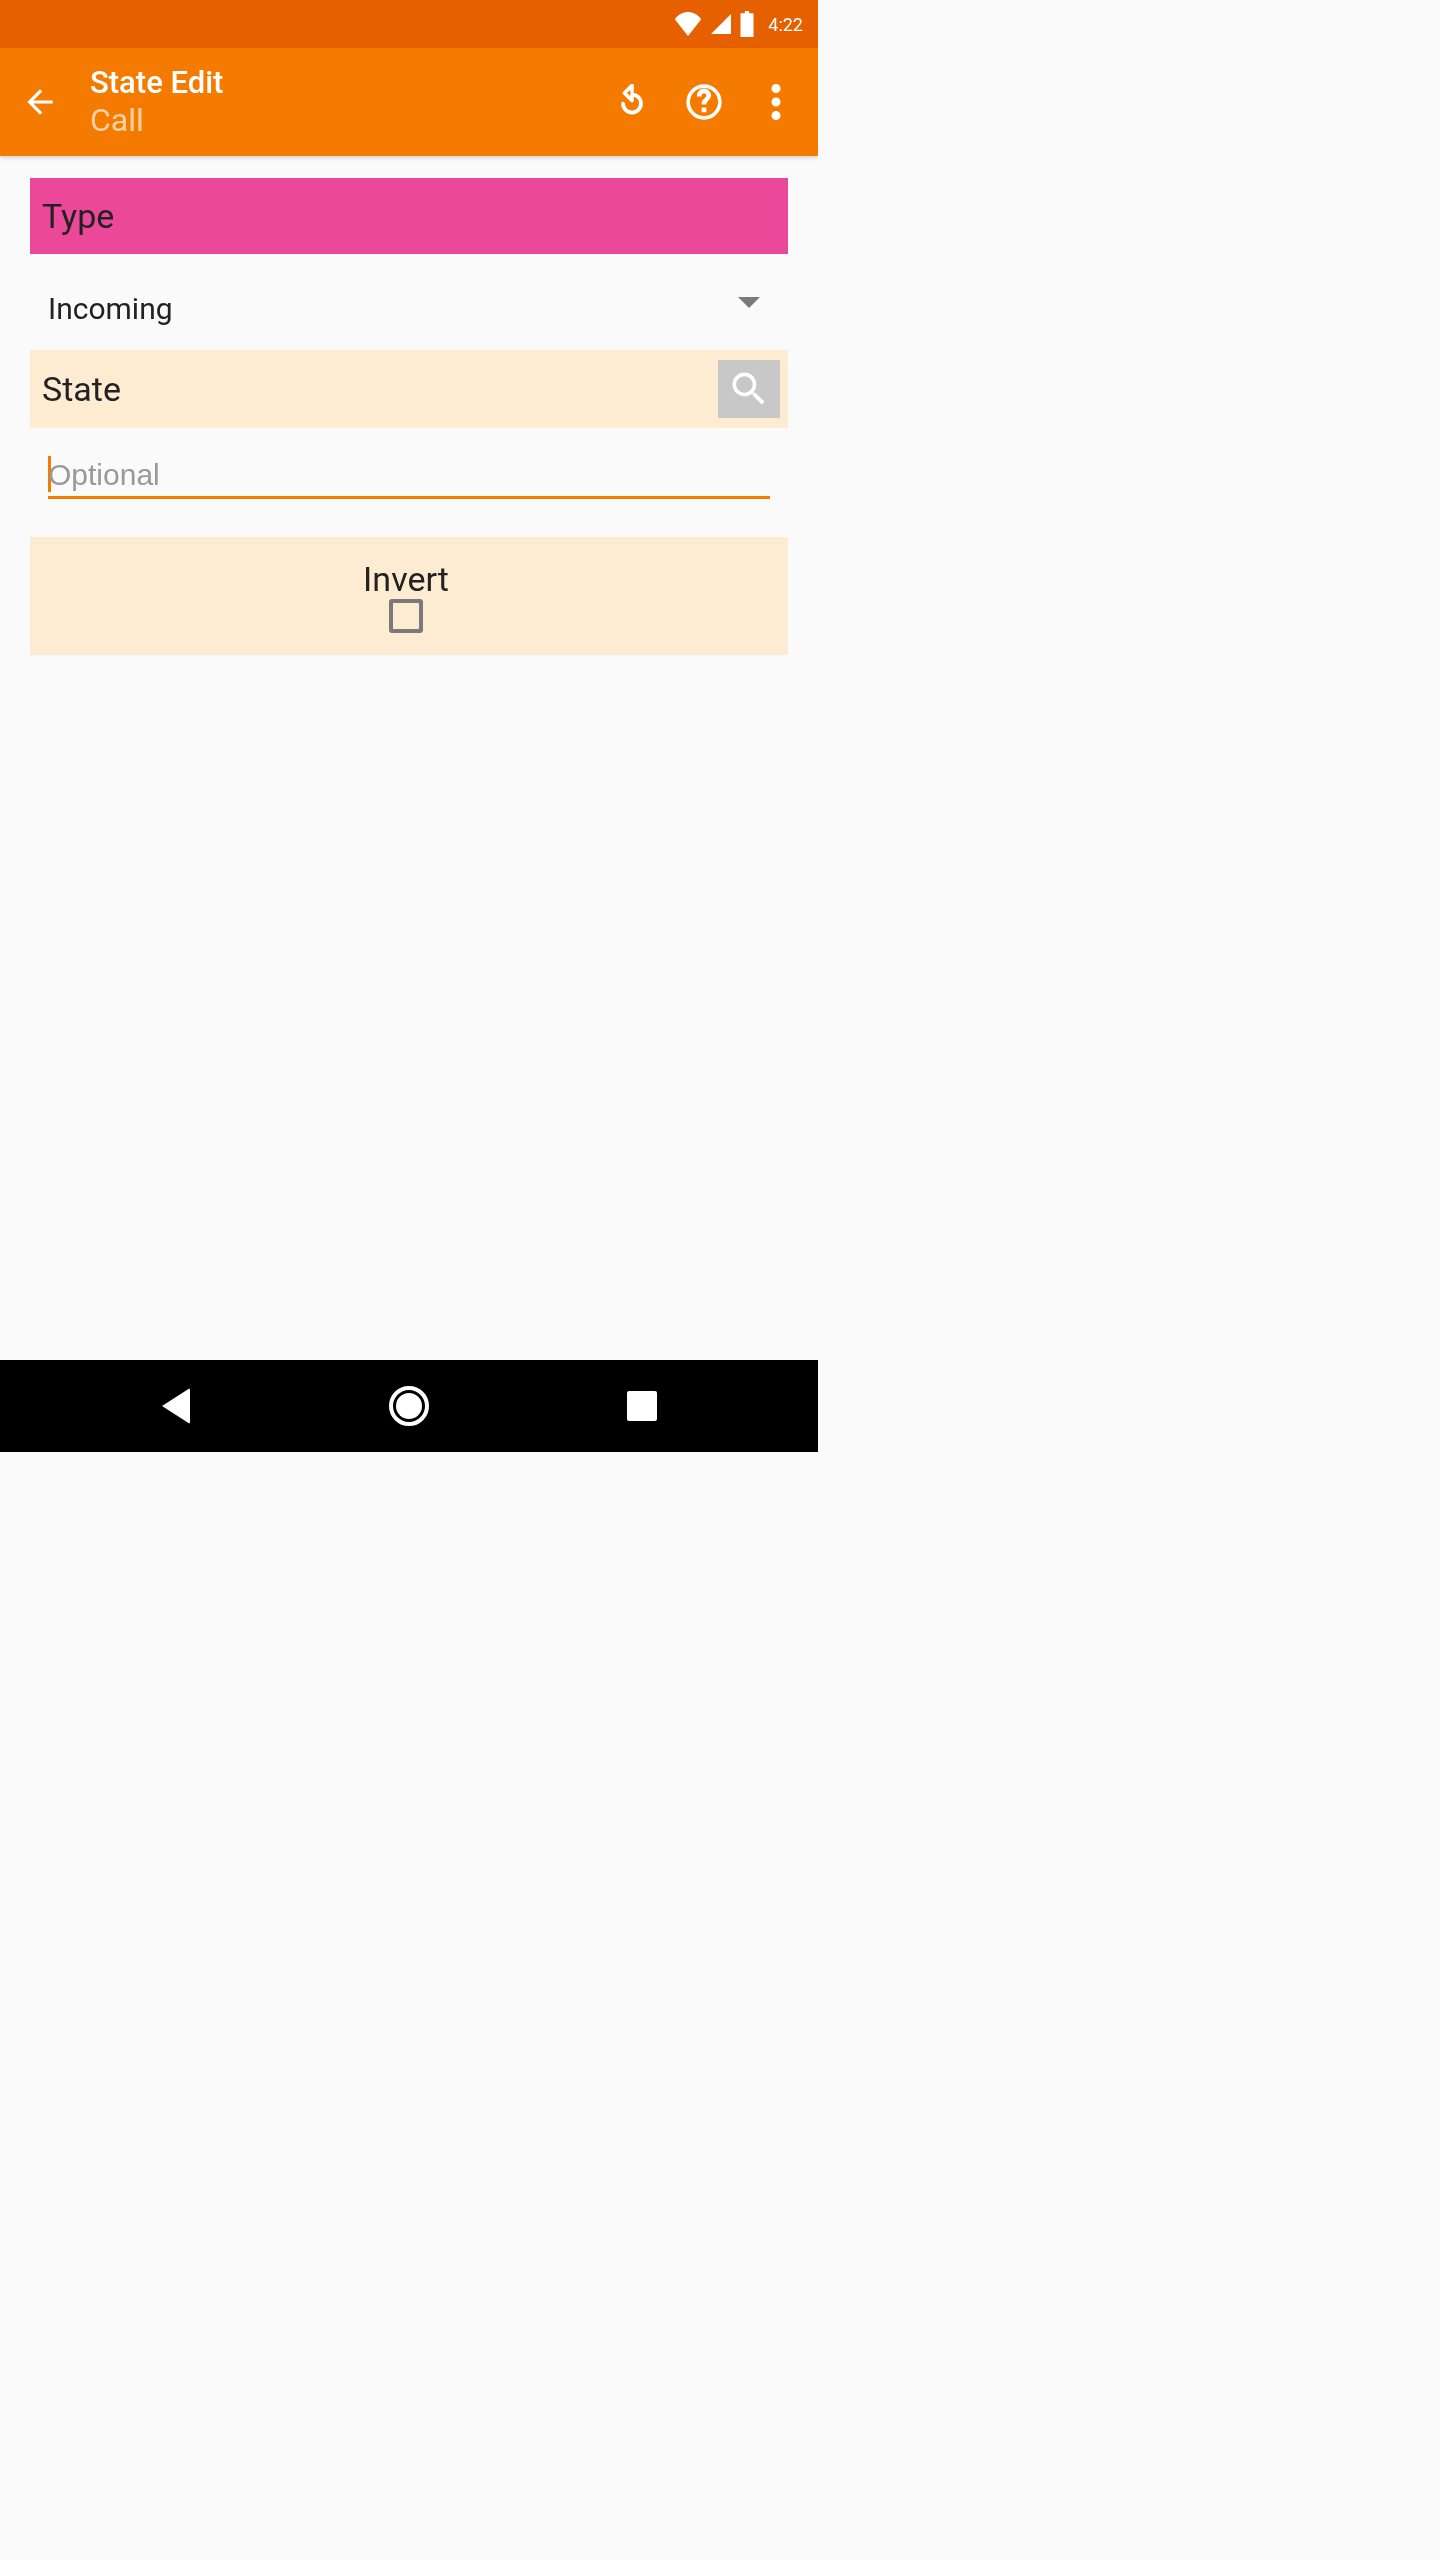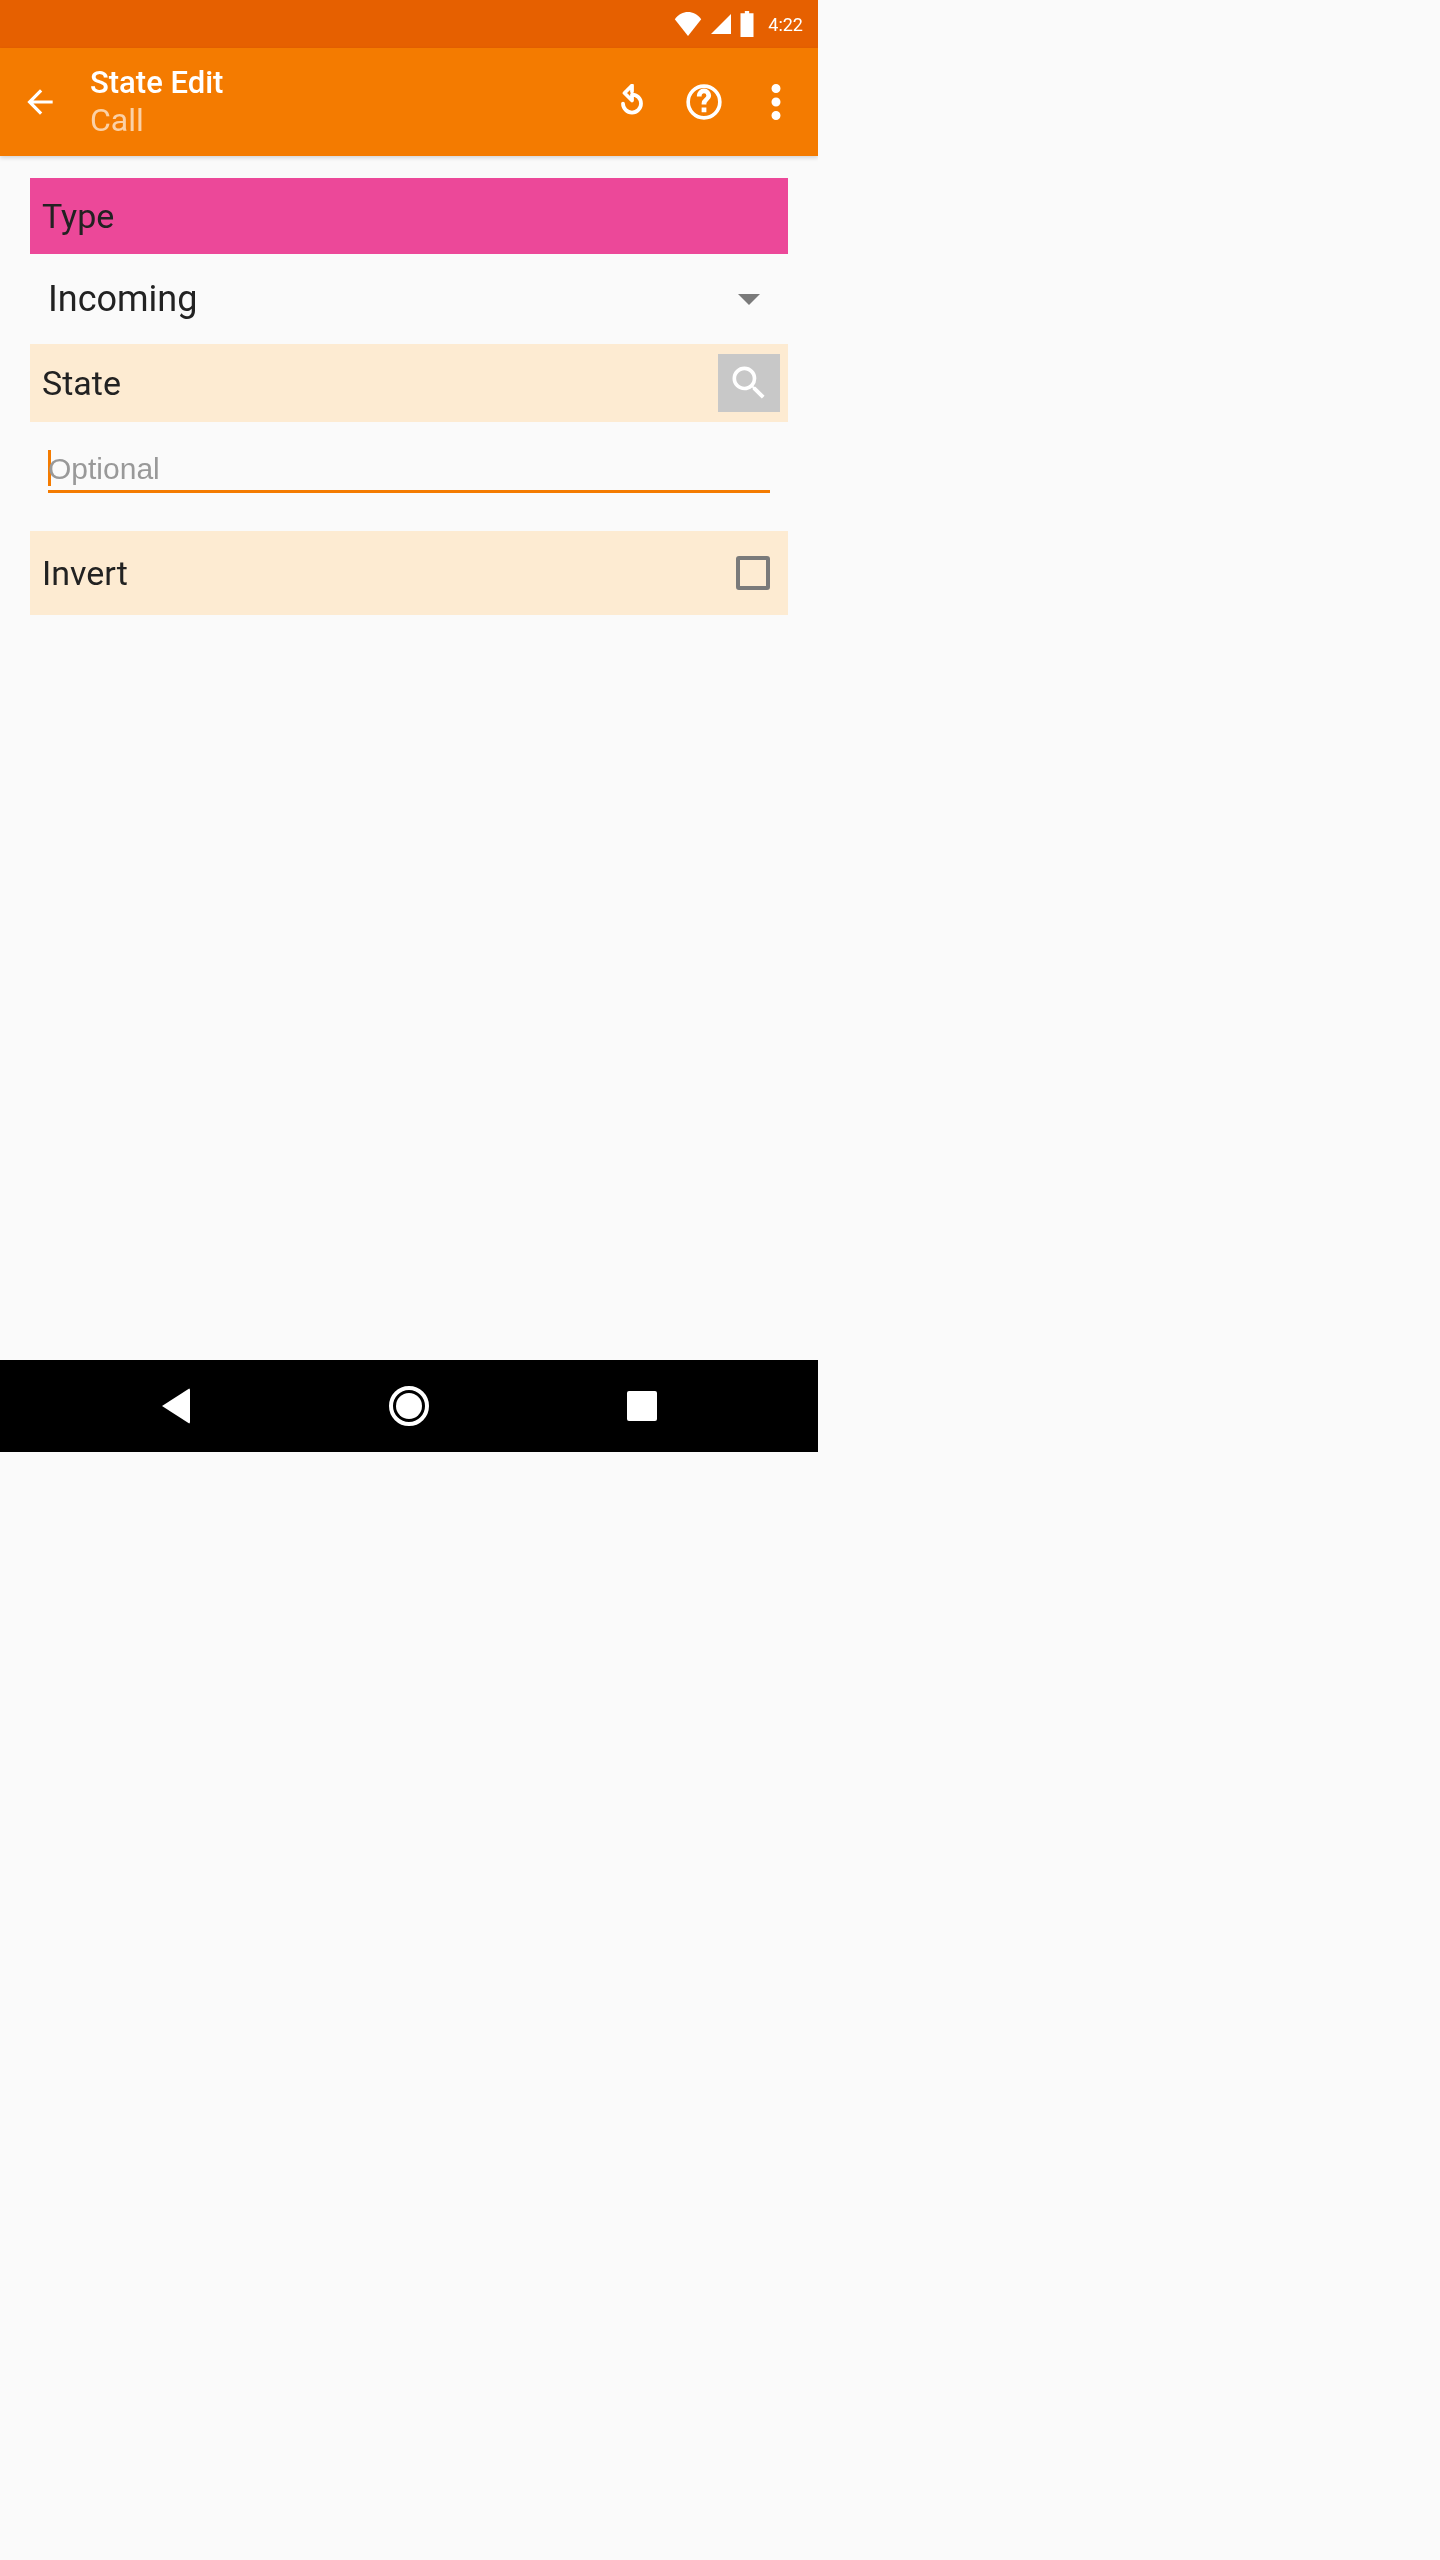--- a/index.html
+++ b/index.html
@@ -104,22 +104,23 @@
       justify-content: space-between;
     }
     .type-row {
       display: flex;
       align-items: center;
       justify-content: space-between;
       padding: 24px 18px 24px 18px;
       cursor: pointer;
     }
     .type-value {
-      font-size: 36px;
-      color: #222;
+      font-size: 30px;
+      color: #222;
+      margin-top: 13px;
     }
     .dropdown-triangle {
       width: 0;
       height: 0;
       border-left: 11px solid transparent;
       border-right: 11px solid transparent;
       border-top: 11px solid #7a7a7a;
       margin-right: 10px;
     }
     .number-header {
@@ -176,20 +177,21 @@
       width: 3px;
       background: #f47b00;
     }
     .invert-header {
       background: #fdebd2;
       padding: 22px 18px 22px 12px;
       display: flex;
       align-items: center;
       justify-content: space-between;
       margin-top: 28px;
+      flex-direction: column;
     }
     .invert-label {
       font-size: 34px;
       color: #222;
       font-weight: 400;
     }
     .checkbox {
       width: 34px;
       height: 34px;
       border: 4px solid #7a7a7a;

